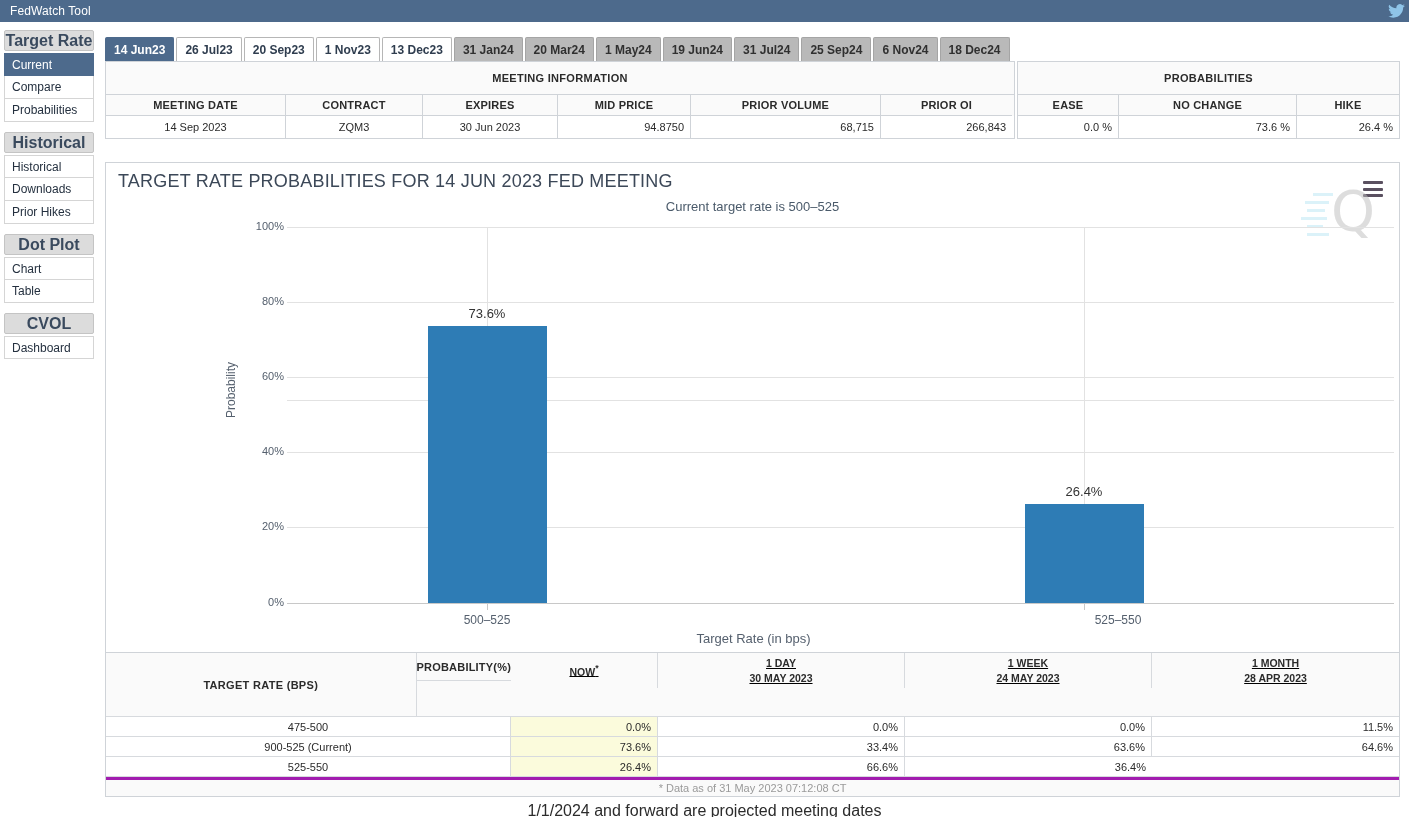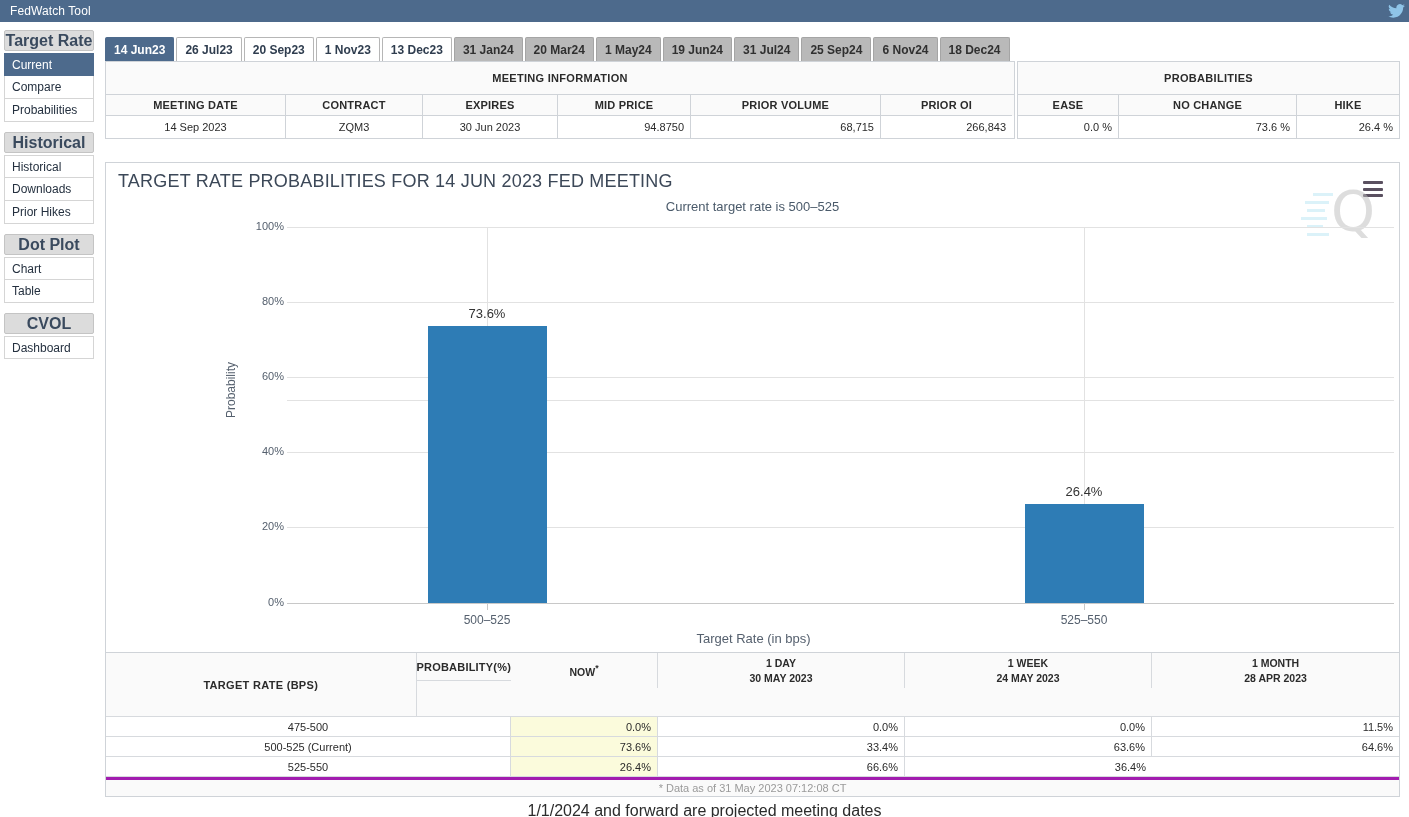--- a/index.html
+++ b/index.html
@@ -162,21 +162,21 @@
   }
   .pt-probhead {
     flex: 1; background: #fafafa; border-bottom: 1px solid #d7dade;
     display: flex; flex-direction: row;
   }
   .pt-probtitle {
     height: 28px; display: flex; align-items: center; justify-content: center;
     font-size: 11px; font-weight: bold; color: #2b2b2b; letter-spacing: .2px;
     border-bottom: 1px solid #d7dade;
   }
-  .pt-subhead { display: flex; height: 35px; }
+  .pt-subhead { display: flex; height: 35px; text-decoration: underline; }
   .pt-subhead > div {
     border-right: 1px solid #d7dade; display: flex; flex-direction: column;
     align-items: center; justify-content: center; font-size: 10.5px;
     font-weight: bold; color: #2b2b2b; line-height: 1.35;
   }
   .pt-subhead > div:last-child { border-right: none; }
   .sh-now { width: 147px; }
   .sh-col { width: 247px; }
   .pt-body-row { display: flex; border-bottom: 1px solid #d7dade; height: 20px; }
   .pt-body-row:last-of-type { border-bottom: none; }
@@ -333,21 +333,21 @@
 
     <div class="bar" style="left:322px; width:119px; top:163px; height:277px;"></div>
     <div class="barlabel" style="left:381px; top:143px;">73.6%</div>
 
     <div class="bar" style="left:919px; width:119px; top:341px; height:99px;"></div>
     <div class="barlabel" style="left:978px; top:321px;">26.4%</div>
 
     <div class="tickmark" style="left:381px; top:441px;"></div>
     <div class="tickmark" style="left:978px; top:441px;"></div>
     <div class="xtick" style="left:381px; top:450px;">500–525</div>
-    <div class="xtick" style="left:978px; top:450px;">525–550</div>
+    <div class="xtick" style="left:1012px; top:450px;">525–550</div>
 
     <div class="xlabel">Target Rate (in bps)</div>
   </div>
 </div>
 
 <div class="prob-card">
   <div class="pt-row">
     <div class="pt-cell pt-target">TARGET RATE (BPS)</div>
     <div class="pt-probhead">
       <div class="pt-probtitle">PROBABILITY(%)</div>
@@ -373,21 +373,21 @@
 
   <div class="pt-body-row">
     <div class="pt-cell bc-label">475-500</div>
     <div class="pt-cell bc-now">0.0%</div>
     <div class="pt-cell bc-val">0.0%</div>
     <div class="pt-cell bc-val">0.0%</div>
     <div class="pt-cell bc-val">11.5%</div>
   </div>
 
   <div class="pt-body-row">
-    <div class="pt-cell bc-label">500-525 (Current)</div>
+    <div class="pt-cell bc-label">900-525 (Current)</div>
     <div class="pt-cell bc-now">73.6%</div>
     <div class="pt-cell bc-val">33.4%</div>
     <div class="pt-cell bc-val">63.6%</div>
     <div class="pt-cell bc-val">64.6%</div>
   </div>
 
   <div class="pt-body-row">
     <div class="pt-cell bc-label">525-550</div>
     <div class="pt-cell bc-now">26.4%</div>
     <div class="pt-cell bc-val">66.6%</div>

